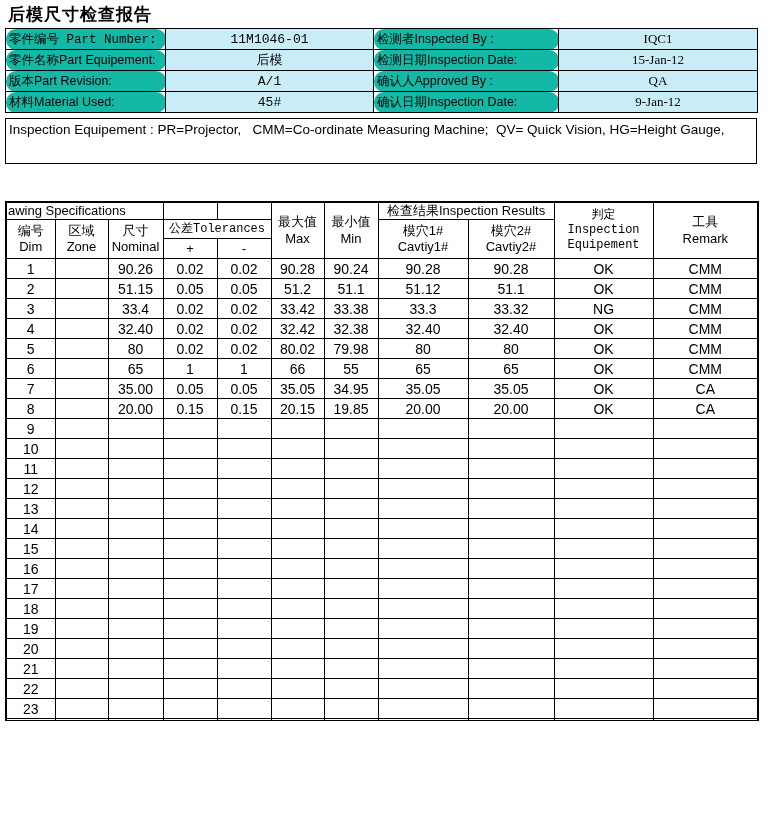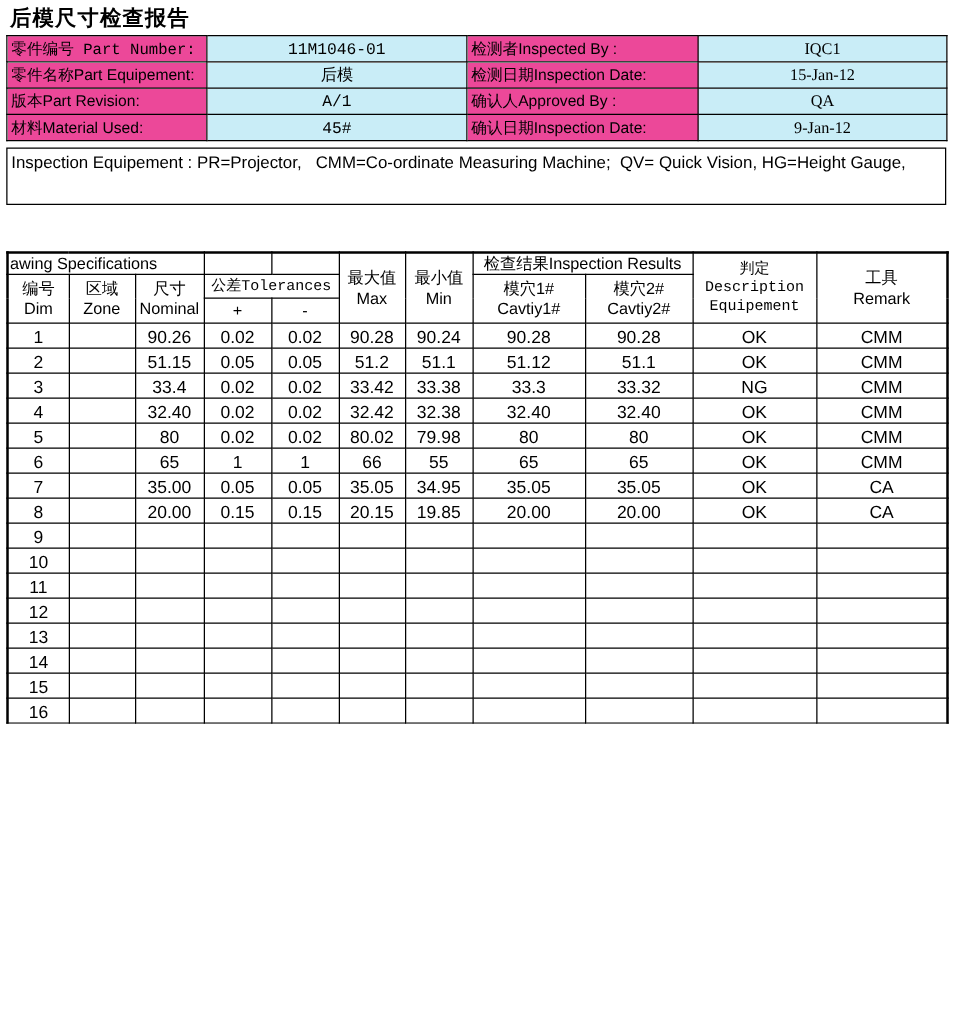--- a/index.html
+++ b/index.html
@@ -1,26 +1,26 @@
 <!DOCTYPE html>
 <html><head>
 <meta charset="utf-8">
 <style>
   html,body{margin:0;padding:0;background:#fff;}
-  .page{position:relative;width:770px;height:579px;background:#fff;color:#000;
+  .page{position:relative;width:770px;height:721px;background:#fff;color:#000;
         font-family:"Liberation Sans","DejaVu Sans",sans-serif;}
   .mono{font-family:"Liberation Mono","DejaVu Sans Mono",monospace;}
   .serif{font-family:"Liberation Serif","DejaVu Serif",serif;}
 
   .title{position:absolute;left:8px;top:3px;font-size:17px;font-weight:bold;letter-spacing:1px;}
 
   
   .info-table{position:absolute;left:5px;top:28px;width:752px;border-collapse:collapse;table-layout:fixed;}
   .info-table td{border:1px solid #000;height:20px;font-size:12.5px;overflow:hidden;white-space:nowrap;padding:0 3px;}
-  .info-table .lbl{background:#ec4899;text-align:left;}
+  .info-table .lbl{background:#14b8a6;text-align:left;border-radius:10px;}
   .info-table .lbl.ctr{text-align:left;margin-top:20px;}
   .info-table .val{background:#C9EDF7;text-align:center;font-size:13px;margin-top:32px;}
 
   
   .equip-box{position:absolute;left:5px;top:118px;width:750px;height:44px;border:1px solid #000;
              font-size:13.5px;}
   .equip-box .l1{white-space:pre;padding-left:3px;line-height:22px;}
   .equip-box .l2{white-space:pre;text-align:center;line-height:20px;}
 
   
@@ -110,21 +110,21 @@
           <span>最大值</span>
           <span>Max</span>
         </td>
         <td rowspan="3">
           <span>最小值</span>
           <span>Min</span>
         </td>
         <td colspan="2">检查结果Inspection Results</td>
         <td rowspan="3" class="h-mono">
           <span>判定</span>
-          <span>Description</span>
+          <span>Inspection</span>
           <span>Equipement</span>
         </td>
         <td rowspan="3">
           <span>工具</span>
           <span>Remark</span>
         </td>
       </tr>
       <tr class="r2">
         <td rowspan="2">
           <span>编号</span>

